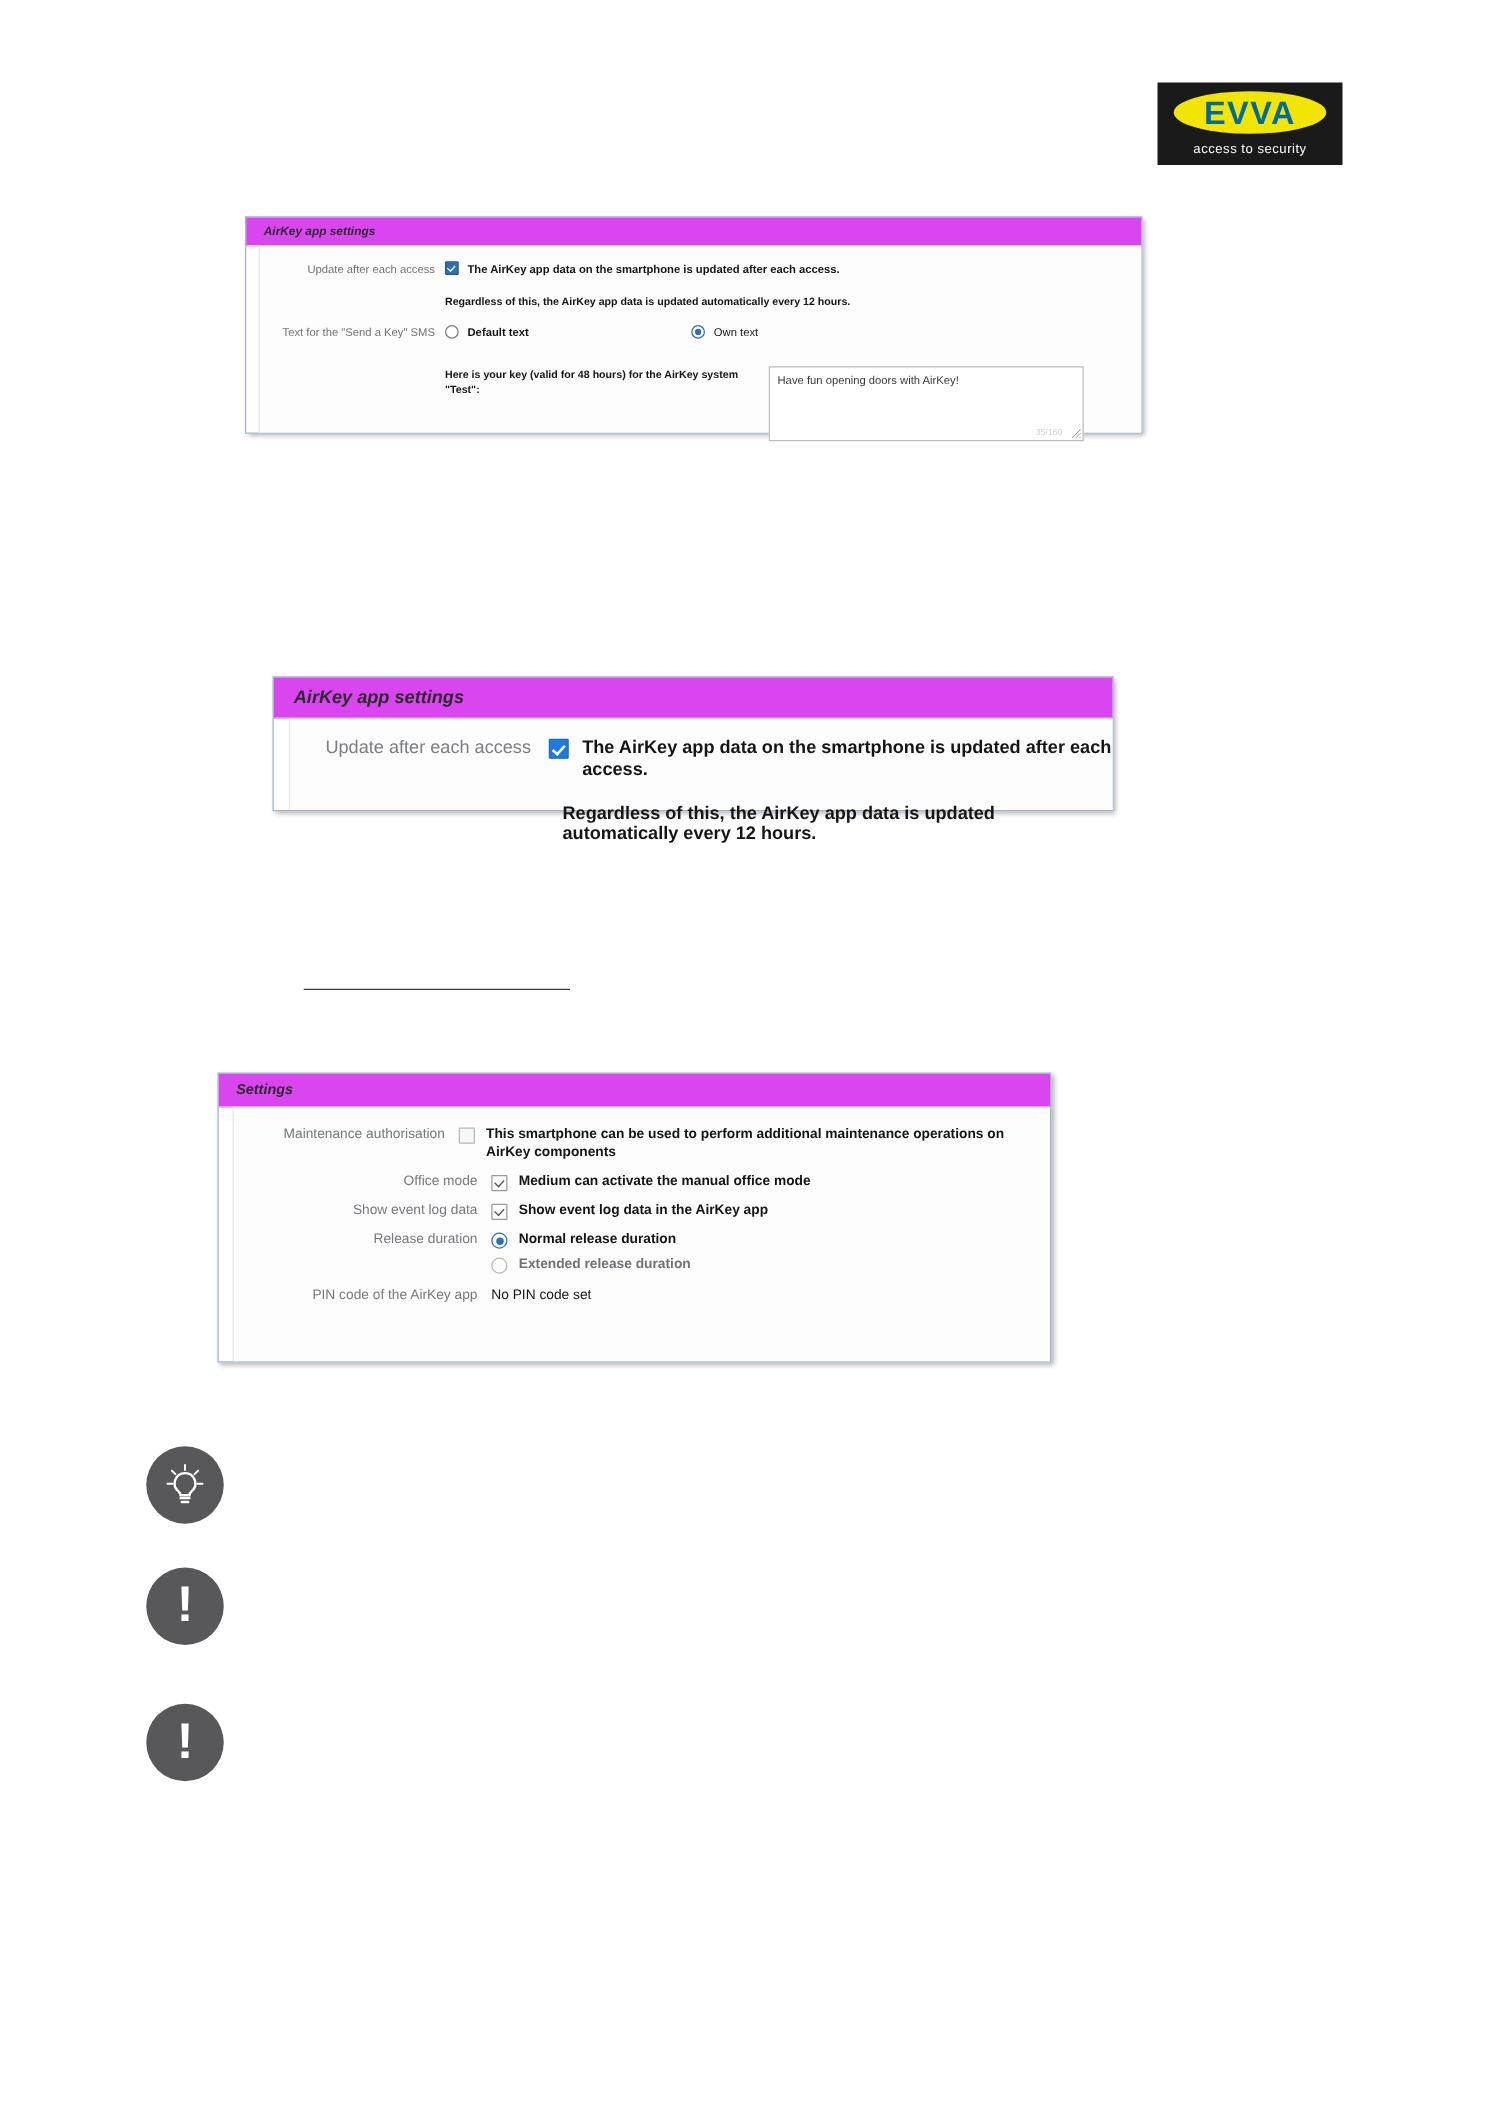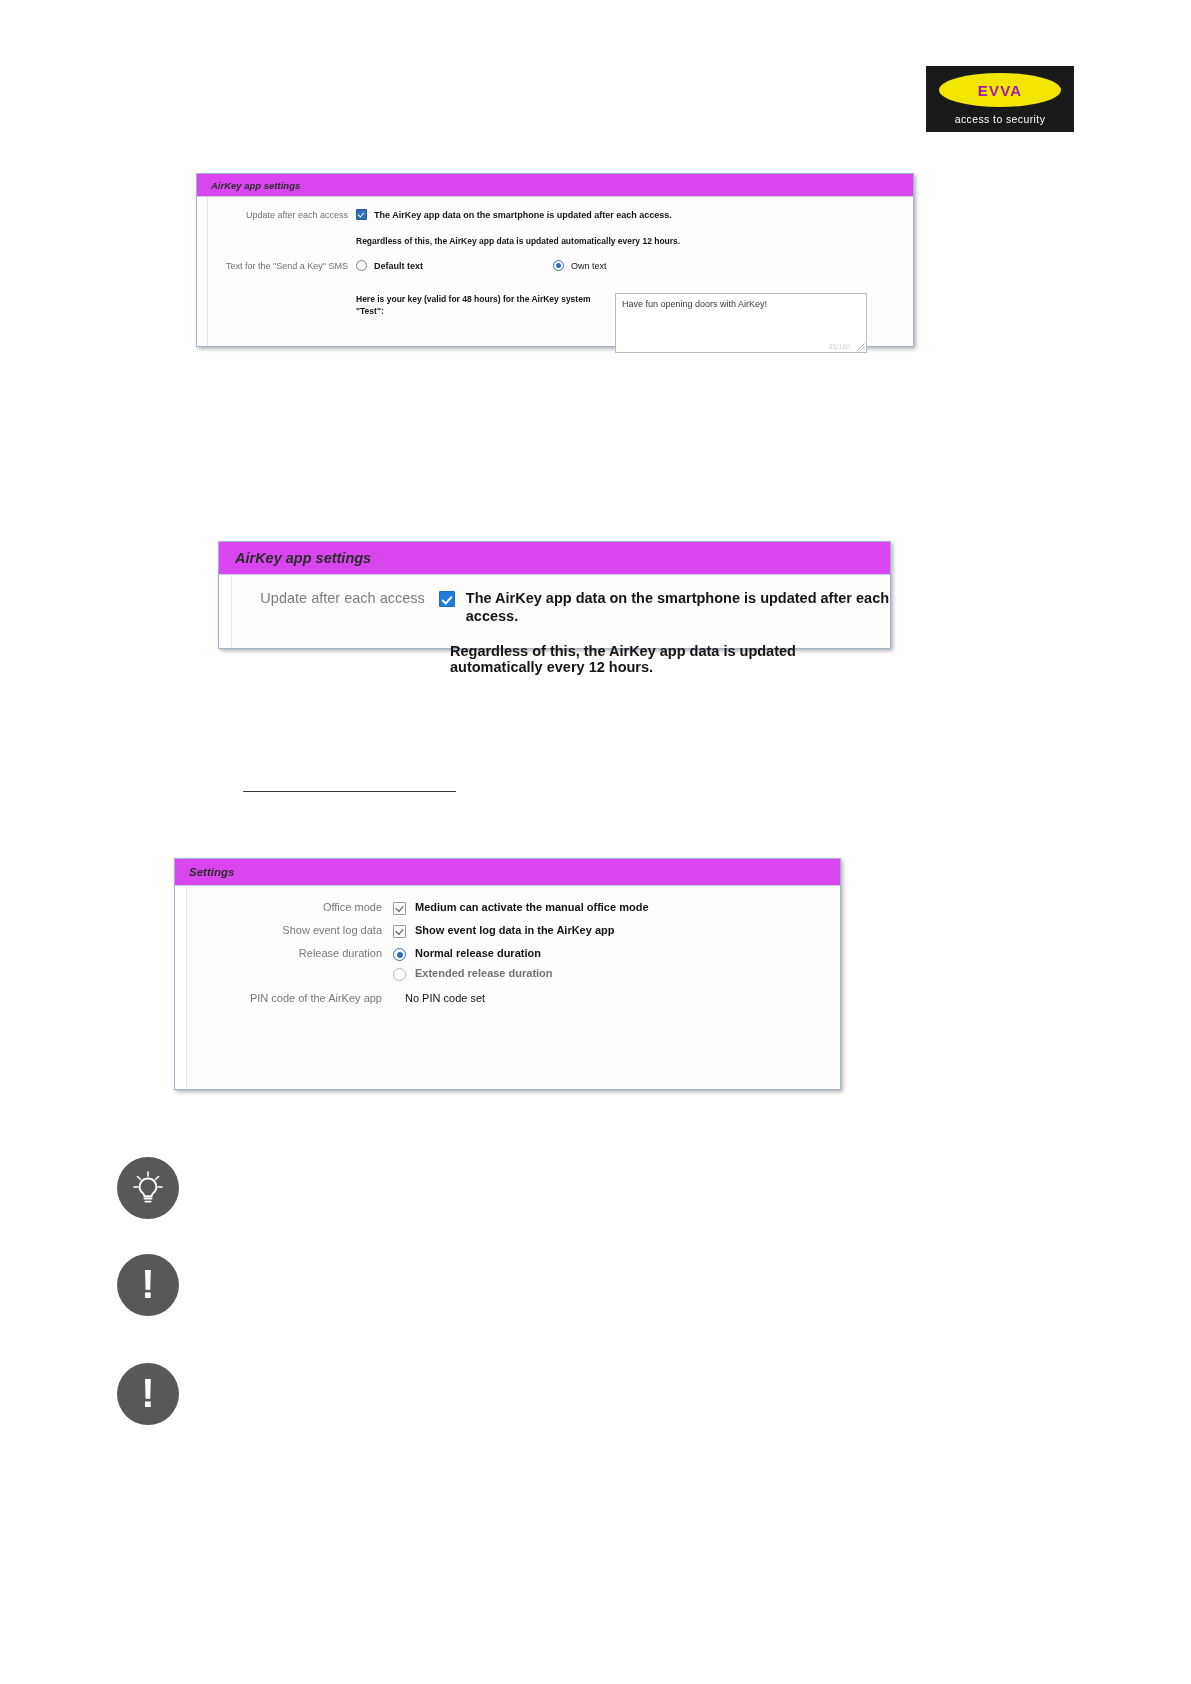--- a/index.html
+++ b/index.html
@@ -34,23 +34,23 @@
     height: 34px;
     background: #f2e500;
     border-radius: 50%;
     display: flex;
     align-items: center;
     justify-content: center;
   }
   .logo-oval span {
     font-family: "Liberation Sans", sans-serif;
     font-weight: bold;
-    font-size: 15px;
+    font-size: 26px;
     letter-spacing: 1.2px;
-    color: #a21caf;
+    color: #0369a1;
     line-height: 1;
   }
   .logo-tag {
     margin-top: 6px;
     font-size: 10.5px;
     color: #ffffff;
     letter-spacing: 0.4px;
     font-family: "Liberation Sans", sans-serif;
   }
 
@@ -408,20 +408,25 @@
     <div class="note">Regardless of this, the AirKey app data is updated automatically every 12 hours.</div>
   </div>
 </div>
 
 <div class="link-rule"></div>
 
 <div class="shot" id="panel3">
   <div class="shot-title">Settings</div>
   <div class="shot-body">
 
+    <div class="row">
+      <div class="lbl">Maintenance authorisation</div>
+      <span class="cbx-md" style="border:1px solid #b6b6b6;background:#f7f7f7;"></span>
+      <span class="txt">This smartphone can be used to perform additional maintenance operations on AirKey components</span>
+    </div>
 
     <div class="row">
       <div class="lbl">Office mode</div>
       <span class="cbx-md" style="border:1px solid #9b9b9b;background:#fbfbfb;position:relative;">
         <span style="position:absolute;left:3px;top:1px;width:3.5px;height:6px;border:solid #4a5560;border-width:0 1.4px 1.4px 0;transform:rotate(42deg);display:block;"></span>
       </span>
       <span class="txt">Medium can activate the manual office mode</span>
     </div>
 
     <div class="row">
@@ -437,21 +442,21 @@
       <span class="rdo-md on"></span>
       <span class="txt">Normal release duration</span>
     </div>
 
     <div class="row">
       <div class="lbl"></div>
       <span class="rdo-md off"></span>
       <span class="txt" style="color:#6f7277;">Extended release duration</span>
     </div>
 
-    <div class="row" style="margin-top:10px;gap:12px;">
+    <div class="row" style="margin-top:10px;">
       <div class="lbl">PIN code of the AirKey app</div>
       <span class="val">No PIN code set</span>
     </div>
 
 
   </div>
 </div>
 
 <div class="callout" style="left:117px;top:1157px;">
   <svg class="bulb-svg" width="34" height="36" viewBox="0 0 34 36">

